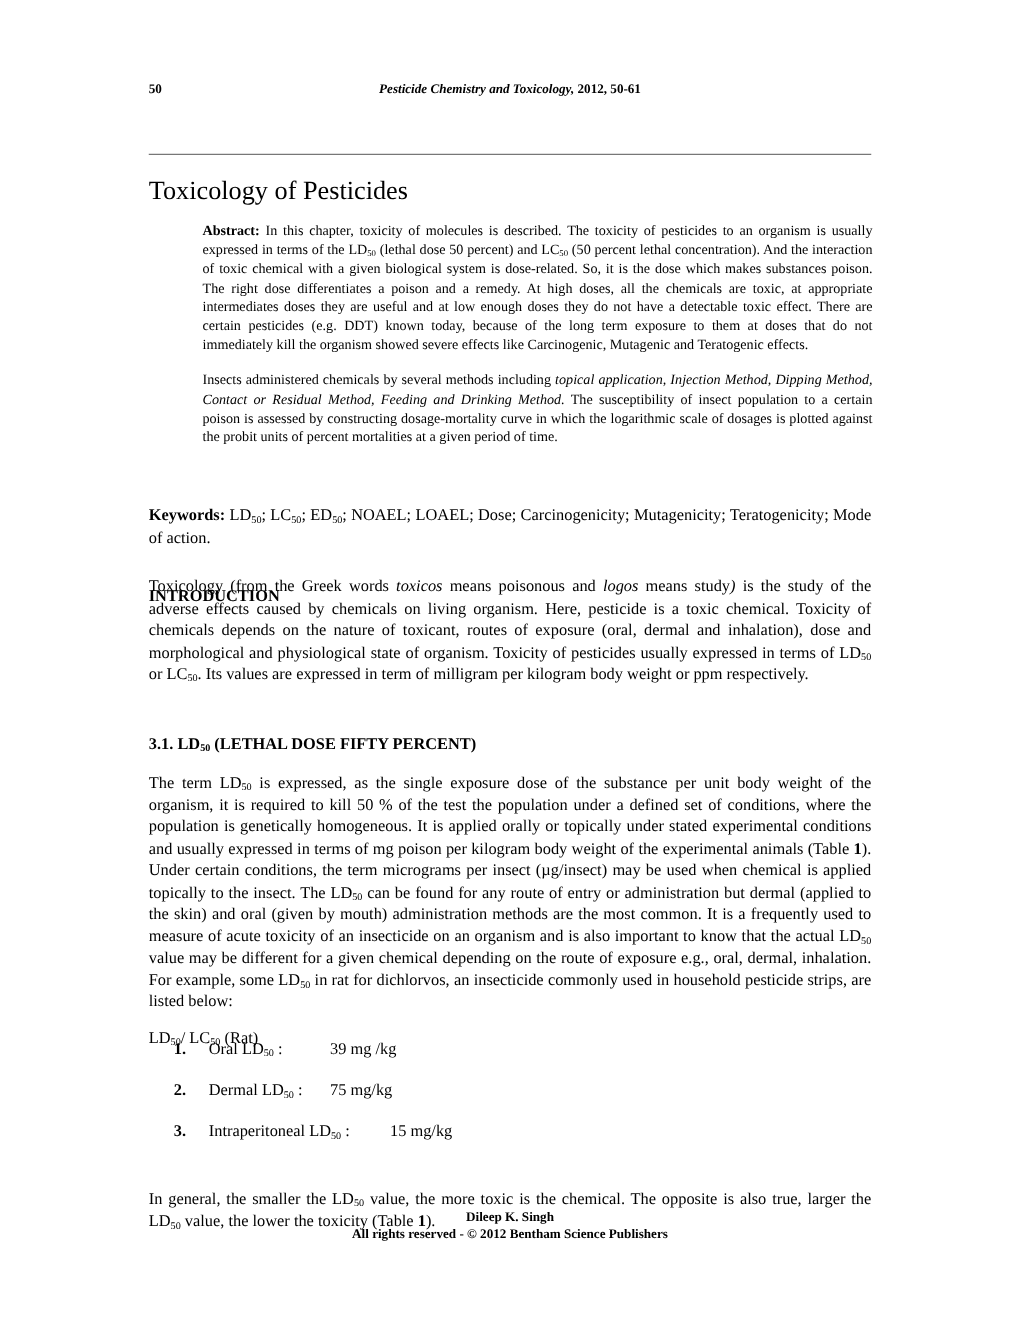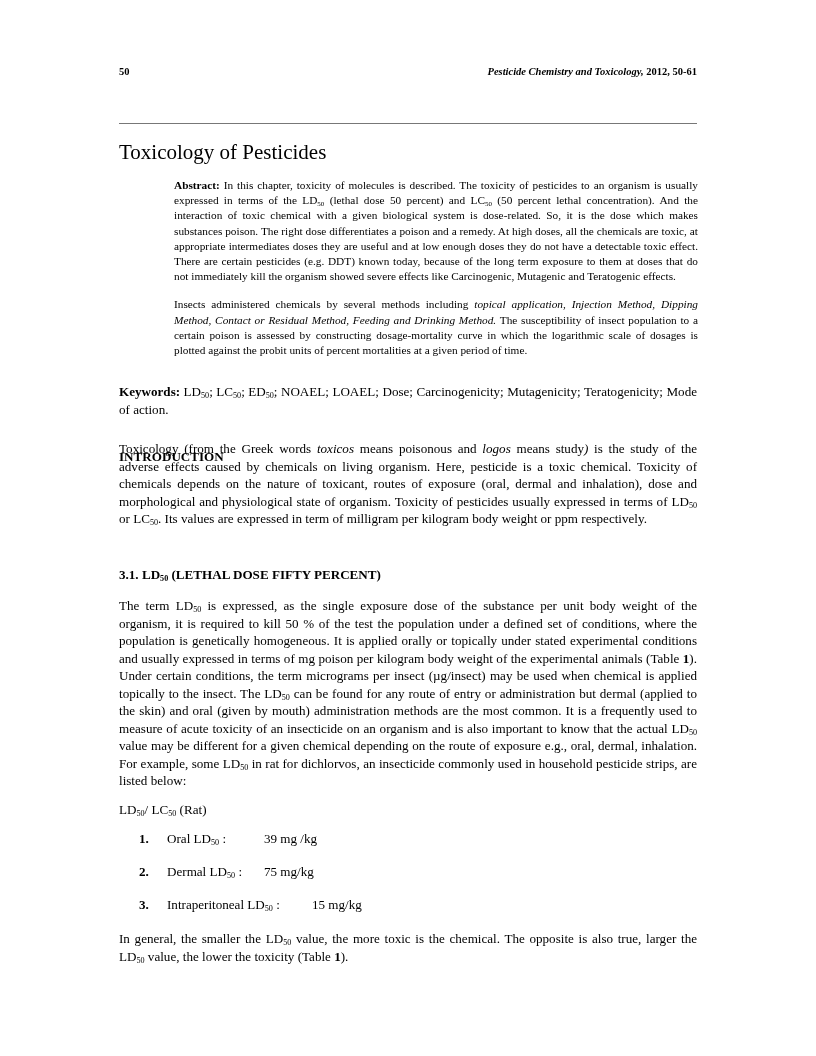--- a/index.html
+++ b/index.html
@@ -1,27 +1,27 @@
 <!DOCTYPE html>
 <html><head>
 <meta charset="utf-8">
 <style>
   html, body { margin: 0; padding: 0; background: #ffffff; }
   body { width: 816px; height: 1056px; position: relative; font-family: "Liberation Serif", serif; color: #000; overflow: hidden; }
   .page { position: absolute; left: 0; top: 0; width: 668px; height: 1056px; }
   .running-head { position: absolute; top: 66px; left: 119px; width: 578px; font-size: 10.5px; font-weight: bold; }
   .running-head .pnum { position: absolute; left: 0; top: 0; }
-  .running-head .journal { position: absolute; left: 0; width: 578px; top: 0; text-align: right; font-style: italic; }
+  .running-head .journal { position: absolute; left: 0; width: 578px; top: 0; text-align: center; font-style: italic; }
   .running-head .journal .yr { font-style: normal; }
   .chapter-box { position: absolute; right: 119px; top: 96px; background: #c0c0c0; font-weight: bold; font-size: 22px; padding: 0 2px; line-height: 27px; }
   .rule { position: absolute; left: 119px; width: 578px; top: 123px; height: 0; border-top: 1.3px solid #777; }
   .title { position: absolute; left: 119px; top: 140px; font-size: 21px; font-weight: normal; margin: 0; }
   .abstract { position: absolute; left: 158px; width: 540px; top: 178px; font-size: 11.3px; line-height: 15.2px; text-align: justify; }
-  .abstract p { margin: 0 0 13px 16px; }
-  .body { position: absolute; left: 119px; width: 578px; font-size: 13.1px; line-height: 17.5px; text-align: justify; }
+  .abstract p { margin: 0 0 13px 4px; }
+  .body { position: absolute; left: 119px; width: 578px; font-size: 13.1px; line-height: 17.5px; text-align: justify; margin-top: 20px; }
   .body p { margin: 0; }
   sub { font-size: 0.62em; vertical-align: -0.25em; line-height: 0; }
   .kw { top: 383px; }
   .h-intro { top: 448px; font-weight: bold; }
   .intro { top: 440px; }
   .h-31 { top: 566px; font-weight: bold; }
   .ld50p { top: 597px; }
   .ratlabel { top: 801px; }
   .list { position: absolute; left: 139px; font-size: 13.1px; }
   .list .item { position: absolute; left: 0; white-space: nowrap; }
@@ -83,14 +83,18 @@
       <span class="num">3.</span>
       <span class="lbl"><span>Intraperitoneal LD</span><sub>50</sub><span> :</span></span>
       <span class="val" style="left:173px;">15 mg/kg</span>
     </div>
   </div>
 
   <div class="body general">
     <p><span>In general, the smaller the LD</span><sub>50</sub><span> value, the more toxic is the chemical. The opposite is also true, larger the LD</span><sub>50</sub><span> value, the lower the toxicity (Table </span><b>1</b><span>).</span></p>
   </div>
 
+  <div class="footer">
+    <div>Dileep K. Singh</div>
+    <div>All rights reserved - © 2012 Bentham Science Publishers</div>
+  </div>
 
 </div>
 
 </body></html>

